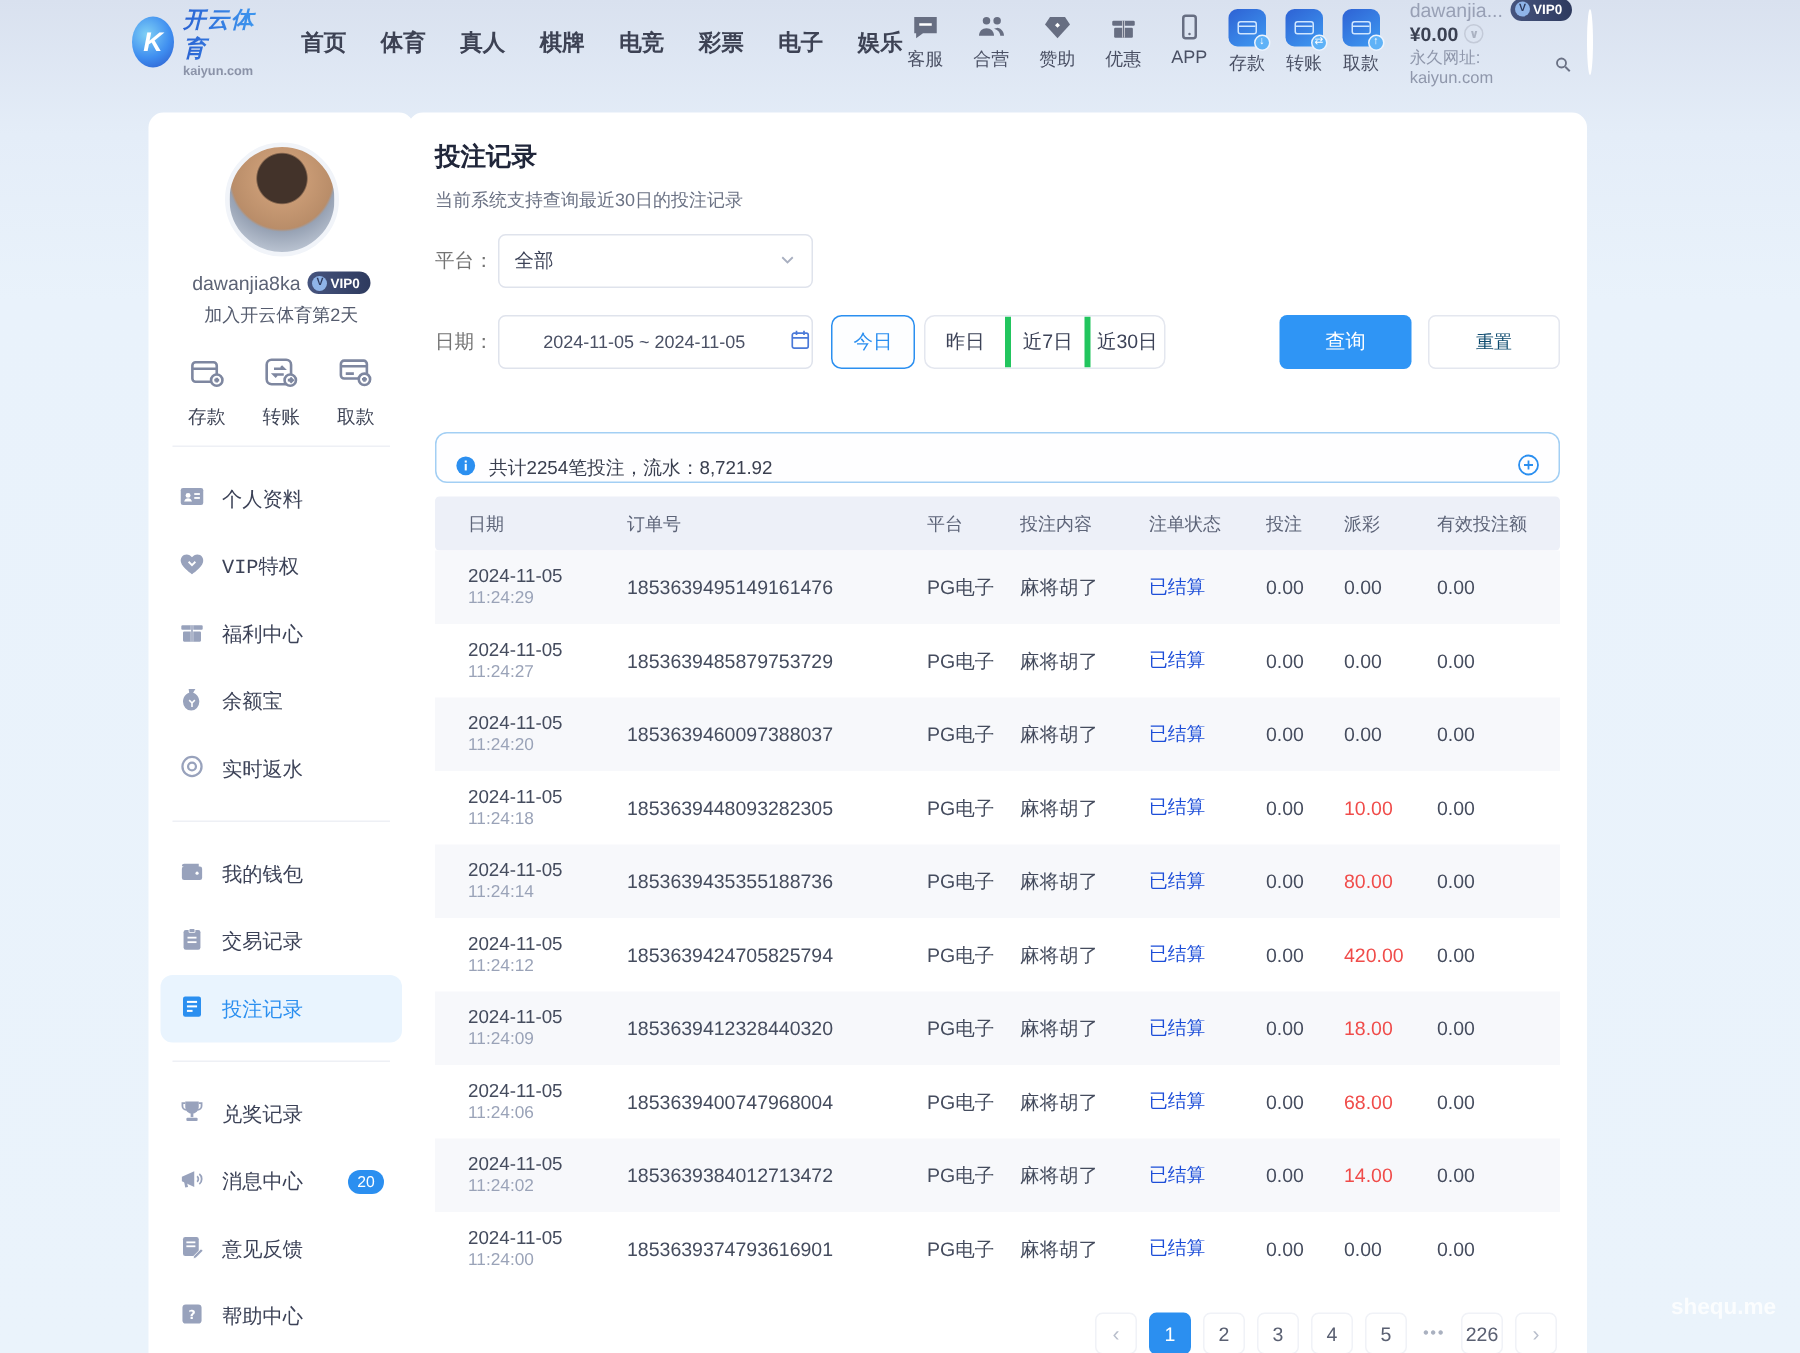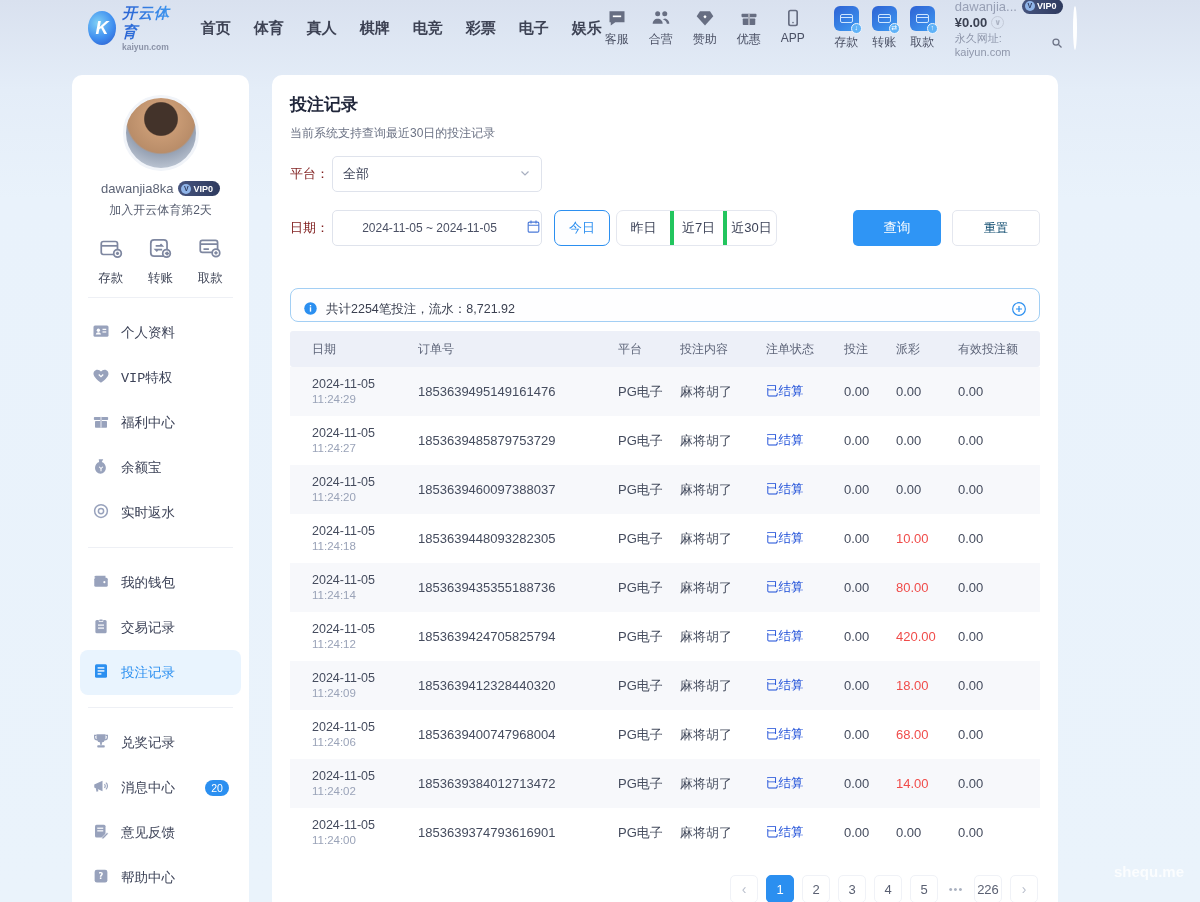--- a/index.html
+++ b/index.html
@@ -19,21 +19,21 @@
   .logo-k { width:34px; height:34px; border-radius:50%;
     background:radial-gradient(circle at 35% 35%,#7fd0f5 0%,#3f8ef0 55%,#2a55c8 100%);
     color:#fff; font-weight:bold; font-size:18px; font-style:italic;
     display:flex; align-items:center; justify-content:center; }
   .logo-txt .cn { font-size:15px; font-weight:bold; font-style:italic;
     background:linear-gradient(90deg,#2a62d2,#3f9bf2); -webkit-background-clip:text; background-clip:text; color:transparent; letter-spacing:1px;}
   .logo-txt .en { font-size:8.5px; color:#8b93a8; font-weight:bold; }
   .nav { display:flex; gap:23px; margin-left:26px; }
   .nav-item { font-size:15px; font-weight:600; color:#3d4254; cursor:pointer; white-space:nowrap; }
   .hspacer { flex:1; }
-  .util-group { display:flex; gap:14px; margin-right:26px;justify-content:center; }
+  .util-group { display:flex; gap:14px; margin-right:11px;justify-content:center; }
   .util-item { display:flex; flex-direction:column; align-items:center; gap:3px; cursor:pointer; min-width:30px;}
   .util-item svg { display:block; }
   .util-item .ulabel { font-size:12px; color:#4a5064; white-space:nowrap;}
   .wallet-group { display:flex; gap:13px; margin-right:20px; }
   .wallet-item { display:flex; flex-direction:column; align-items:center; gap:3px; cursor:pointer;}
   .wicon { position:relative; width:25px; height:25px; border-radius:6px;
     background:linear-gradient(145deg,#2e62d4 0%,#3f9bf2 100%);
     display:flex; align-items:center; justify-content:center; }
   .wicon .card { width:13px; height:9px; border:1.4px solid #cfe6ff; border-radius:2px; position:relative;}
   .wicon .card:after { content:""; position:absolute; left:0; right:0; top:2px; height:1.4px; background:#cfe6ff;}
@@ -46,21 +46,21 @@
   .vip-pill { display:inline-flex; align-items:center; gap:2px; height:15px; padding:0 7px 0 3px; border-radius:8px;
     background:linear-gradient(90deg,#46547e,#2e3a5e); color:#fff; font-size:9px; font-weight:bold; cursor:pointer;}
   .vip-shield { width:10px; height:10px; border-radius:50%; background:#8fb4e8; color:#2e3a5e; font-size:7px; line-height:10px; text-align:center; font-weight:bold;}
   .user-line2 { display:flex; align-items:center; gap:4px; font-size:13px; font-weight:bold; color:#3b4152; cursor:pointer;}
   .drop-circle { width:13px; height:13px; border-radius:50%; border:1px solid #c3cad8; color:#aab2c2; font-size:8px; line-height:11px; text-align:center;}
   .user-line3 { display:flex; align-items:center; gap:2px; font-size:11px; color:#8f97ab; }
   .avatar-sm { width:44px; height:44px; border-radius:50%; overflow:hidden; border:2px solid #fff; cursor:pointer;
     background:radial-gradient(circle at 50% 32%,#4a3a30 0%,#4a3a30 28%,#c89a74 30%,#b98d69 55%,#8e9aae 58%,#cfd9e6 100%);}
 
   
-  .sidebar { position:absolute; left:72px; top:75px; width:177px; height:827px;
+  .sidebar { position:absolute; left:99px; top:75px; width:177px; height:827px;
     background:#fff; border-radius:10px 10px 0 0; padding:20px 0 10px; }
   .main { position:absolute; left:272px; top:75px; width:786px; height:827px;
     background:#fff; border-radius:10px 10px 0 0; padding:18px 18px 0; }
 
   
   .avatar-lg { width:76px; height:76px; border-radius:50%; margin:0 auto; border:3px solid #f1f4f9;
     background:radial-gradient(circle at 50% 30%,#43332a 0%,#43332a 27%,#c89a74 29%,#b98d69 56%,#97a2b4 59%,#d5dde8 100%);}
   .prof-name { display:flex; align-items:center; justify-content:center; gap:5px; margin-top:10px; }
   .prof-name .uname { font-size:13px; color:#5c6375; }
   .prof-join { text-align:center; font-size:12px; color:#555c6e; margin-top:6px; }
@@ -76,39 +76,39 @@
   .menu-item.active .mlabel { color:#2b8ff0; }
   .menu-badge { margin-left:auto; min-width:24px; height:16px; border-radius:8px; background:#2b8ff0; color:#fff;
     font-size:10.5px; line-height:16px; text-align:center; padding:0 4px; }
   .micon { color:#98a2bc; }
   .active .micon { color:#2b8ff0; }
 
   
   .page-title { font-size:17px; font-weight:bold; color:#20263a; }
   .page-sub { font-size:12px; color:#6b7284; margin-top:9px; }
   .filter-row { display:flex; align-items:center; margin-top:14px; }
-  .f-label { font-size:13px; color:#7f1d1d; width:42px; }
+  .f-label { font-size:13px; color:#737373; width:42px; }
   .select-box { width:210px; height:36px; border:1px solid #dfe3ec; border-radius:5px; background:#fff;
     display:flex; align-items:center; padding:0 10px; cursor:pointer; }
   .select-box .sel-val { font-size:13px; color:#3c4257; flex:1; }
   .date-box { width:210px; height:36px; border:1px solid #dfe3ec; border-radius:5px; background:#fff;
     display:flex; align-items:center; padding:0 0; cursor:text; }
   .date-box .dval { font-size:12px; color:#4a5064; flex:1; text-align:center;}
   .btn-today { margin-left:12px; width:56px; height:36px; border:1px solid #2b8ff0; border-radius:7px;
     background:#fdfeff; color:#2b8ff0; font-size:13px; display:flex; align-items:center; justify-content:center; cursor:pointer;}
   .btn-group { margin-left:6px; height:36px; border:1px solid #e4e7ef; border-radius:7px; display:flex; overflow:hidden; background:#fff;}
   .btn-group .gbtn { width:53px; display:flex; align-items:center; justify-content:center;
     font-size:13px; color:#3c4257; cursor:pointer; border-left:4px solid #22c55e; }
   .btn-group .gbtn:first-child { border-left:none; }
   .btn-primary { margin-left:auto; width:88px; height:36px; border-radius:5px; background:#2f95f5; color:#fff;
     font-size:13.5px; display:flex; align-items:center; justify-content:center; cursor:pointer; border:none;}
   .btn-plain { margin-left:11px; width:88px; height:36px; border-radius:5px; background:#fff; color:#0c4a6e;
     font-size:12px; display:flex; align-items:center; justify-content:center; cursor:pointer; border:1px solid #e4e7ef;}
   .summary-bar { margin-top:42px; height:34px; border:1px solid #a3cff4; border-radius:8px; background:#fefeff;
-    display:flex; align-items:flex-start; padding:12px 12px; gap:8px; }
+    display:flex; align-items:flex-end; padding:0 12px; gap:8px; }
   .summary-text { font-size:12.5px; color:#3b4050; flex:1; }
 
   
   .table { margin-top:9px; }
   .thead { display:flex; height:36px; align-items:center; background:#edf0f8; border-radius:3px; }
   .th { font-size:12px; color:#5d6478; }
   .trow { display:flex; align-items:center; height:49px; }
   .trow:nth-child(even) { background:#f7f8fb; }
   .c { font-size:13px; color:#454c5e; }
   .col-date { width:128px; padding-left:22px; }

